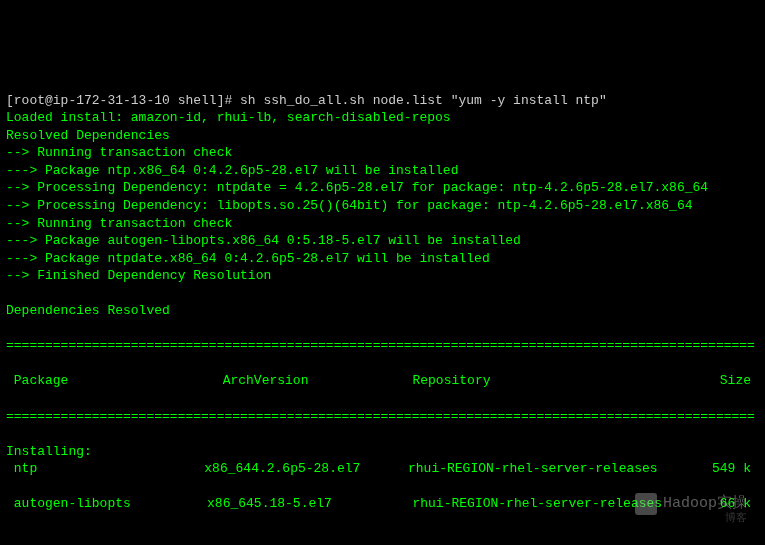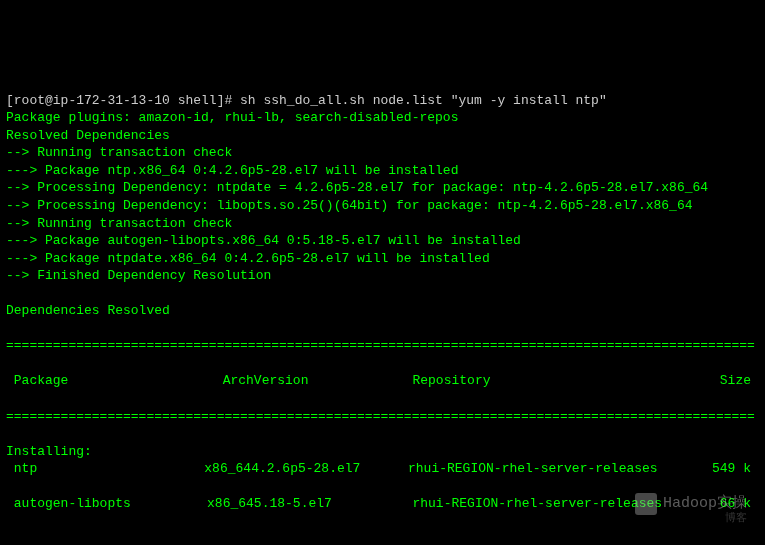--- a/index.html
+++ b/index.html
@@ -62,21 +62,21 @@
       font-family: sans-serif;
     }
   </style>
 </head>
 <body>
 
 
 
 <div>
 <span class="prompt">[root@ip-172-31-13-10 shell]#</span><span class="prompt"> sh ssh_do_all.sh node.list "yum -y install ntp"</span>
-<span class="green">Package plugins: amazon-id, rhui-lb, search-disabled-repos</span>
+<span class="green">Loaded install: amazon-id, rhui-lb, search-disabled-repos</span>
 <span class="green">Resolved Dependencies</span>
 <span class="green">--&gt; Running transaction check</span>
 <span class="green">---&gt; Package ntp.x86_64 0:4.2.6p5-28.el7 will be installed</span>
 <span class="green">--&gt; Processing Dependency: ntpdate = 4.2.6p5-28.el7 for package: ntp-4.2.6p5-28.el7.x86_64</span>
 <span class="green">--&gt; Processing Dependency: libopts.so.25()(64bit) for package: ntp-4.2.6p5-28.el7.x86_64</span>
 <span class="green">--&gt; Running transaction check</span>
 <span class="green">---&gt; Package autogen-libopts.x86_64 0:5.18-5.el7 will be installed</span>
 <span class="green">---&gt; Package ntpdate.x86_64 0:4.2.6p5-28.el7 will be installed</span>
 <span class="green">--&gt; Finished Dependency Resolution</span>
 

